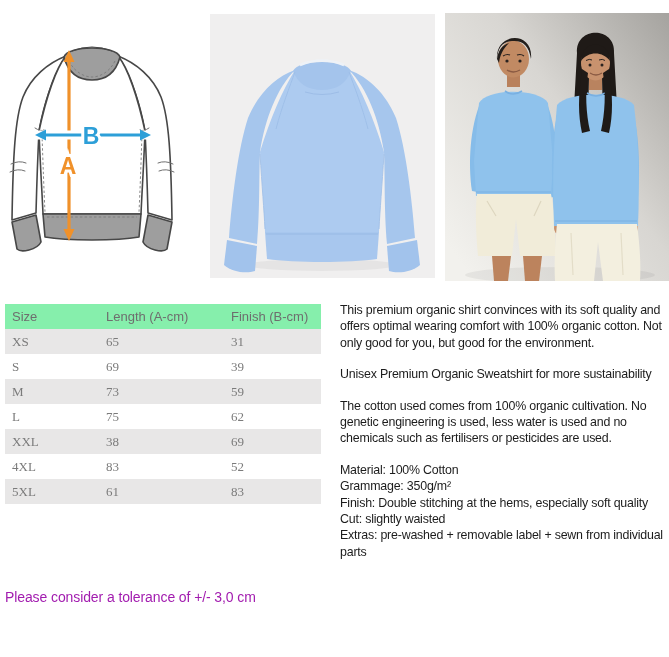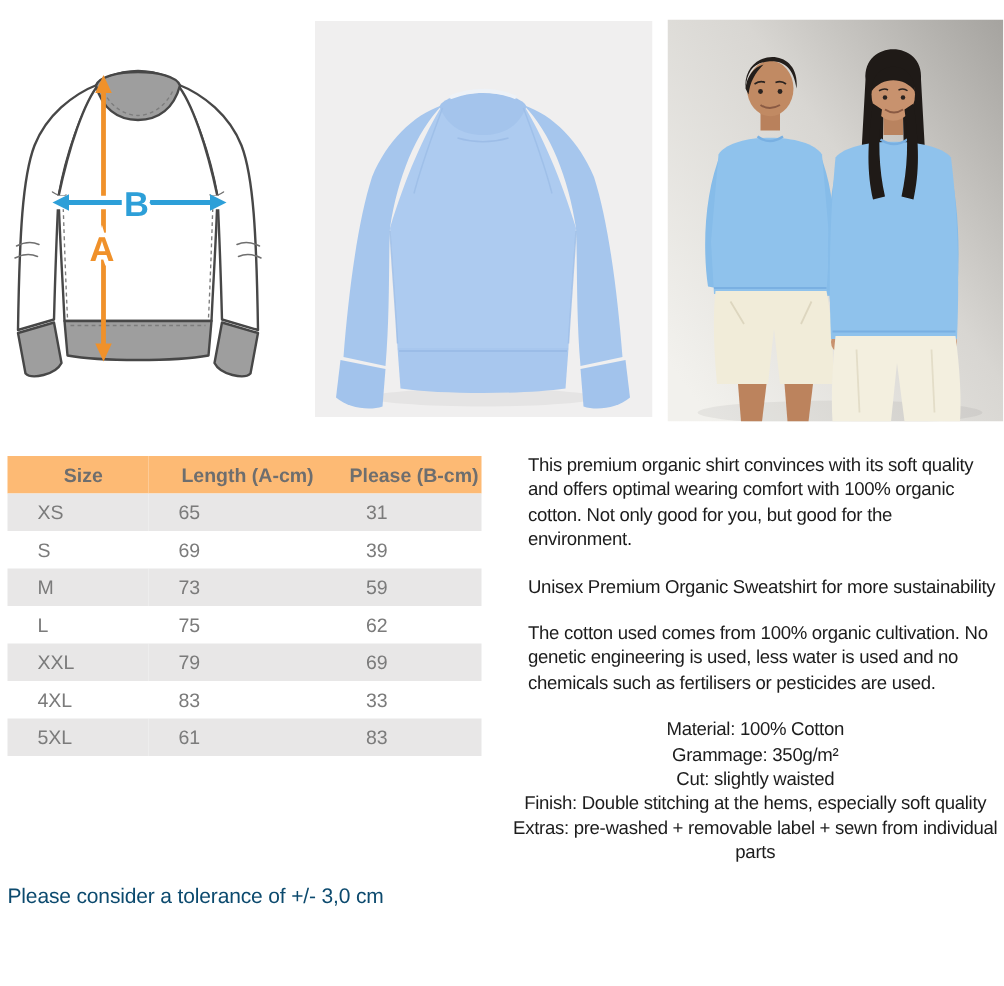--- a/index.html
+++ b/index.html
@@ -20,40 +20,40 @@
   
   table.size-table{
     position:absolute;left:5px;top:304px;width:316px;
     border-collapse:collapse;table-layout:fixed;
     font-size:13px;color:#7b7b7b;
   }
   table.size-table col.c1{width:94px;}
   table.size-table col.c2{width:125px;}
   table.size-table col.c3{width:97px;}
   table.size-table th{
-    background:#fdba74;color:#6e6e6e;font-weight:bold;
-    text-align:center;height:25px;padding:0 0 0 7px;font-size:13px;
-  }
-  table.size-table td{height:25px;padding:0 0 0 20px;}
+    background:#86efac;color:#6e6e6e;font-weight:normal;
+    text-align:left;height:25px;padding:0 0 0 7px;font-size:13px;
+  }
+  table.size-table td{height:25px;padding:0 0 0 7px;font-family:Liberation Serif, serif;}
   table.size-table tbody tr:nth-child(odd){background:#e8e7e7;}
   table.size-table tbody tr:nth-child(even){background:#ffffff;}
 
   .tolerance{
     position:absolute;left:5px;top:589px;
-    font-size:14px;color:#0c4a6e;letter-spacing:-0.1px;
+    font-size:14px;color:#a21caf;letter-spacing:-0.1px;
   }
 
   
   .description{
     position:absolute;left:340px;top:302px;width:327px;
     font-size:12.4px;line-height:16.4px;color:#1c1c1c;
     letter-spacing:-0.2px;
   }
-  .description p{margin:0 0 15px 12px;}
-  .description .detail{margin:0;text-align:center;}
+  .description p{margin:0 0 15px 0;}
+  .description .detail{margin:0;}
 </style>
 </head>
 <body>
 
 <div class="canvas">
 
   <div class="img diagram">
     <svg width="196" height="280" viewBox="0 0 196 280">
       <g stroke="#474747" stroke-width="1.6" stroke-linejoin="round">
 
@@ -205,21 +205,21 @@
   <table class="size-table">
     <colgroup>
         <col class="c1">
         <col class="c2">
         <col class="c3">
       </colgroup>
     <thead>
       <tr>
         <th>Size</th>
         <th>Length (A-cm)</th>
-        <th>Please (B-cm)</th>
+        <th>Finish (B-cm)</th>
       </tr>
     </thead>
     <tbody>
       <tr>
         <td>XS</td>
         <td>65</td>
         <td>31</td>
       </tr>
       <tr>
         <td>S</td>
@@ -231,42 +231,42 @@
         <td>73</td>
         <td>59</td>
       </tr>
       <tr>
         <td>L</td>
         <td>75</td>
         <td>62</td>
       </tr>
       <tr>
         <td>XXL</td>
-        <td>79</td>
+        <td>38</td>
         <td>69</td>
       </tr>
       <tr>
         <td>4XL</td>
         <td>83</td>
-        <td>33</td>
+        <td>52</td>
       </tr>
       <tr>
         <td>5XL</td>
         <td>61</td>
         <td>83</td>
       </tr>
     </tbody>
   </table>
 
   <div class="tolerance">Please consider a tolerance of +/- 3,0 cm</div>
 
   <div class="description">
     <p>This premium organic shirt convinces with its soft quality and offers optimal wearing comfort with 100% organic cotton. Not only good for you, but good for the environment.</p>
     <p>Unisex Premium Organic Sweatshirt for more sustainability</p>
     <p>The cotton used comes from 100% organic cultivation. No genetic engineering is used, less water is used and no chemicals such as fertilisers or pesticides are used.</p>
     <div class="detail">Material: 100% Cotton</div>
     <div class="detail">Grammage: 350g/m²</div>
+    <div class="detail">Finish: Double stitching at the hems, especially soft quality</div>
     <div class="detail">Cut: slightly waisted</div>
-    <div class="detail">Finish: Double stitching at the hems, especially soft quality</div>
     <div class="detail">Extras: pre-washed + removable label + sewn from individual parts</div>
   </div>
 
 </div>
 
 </body></html>

